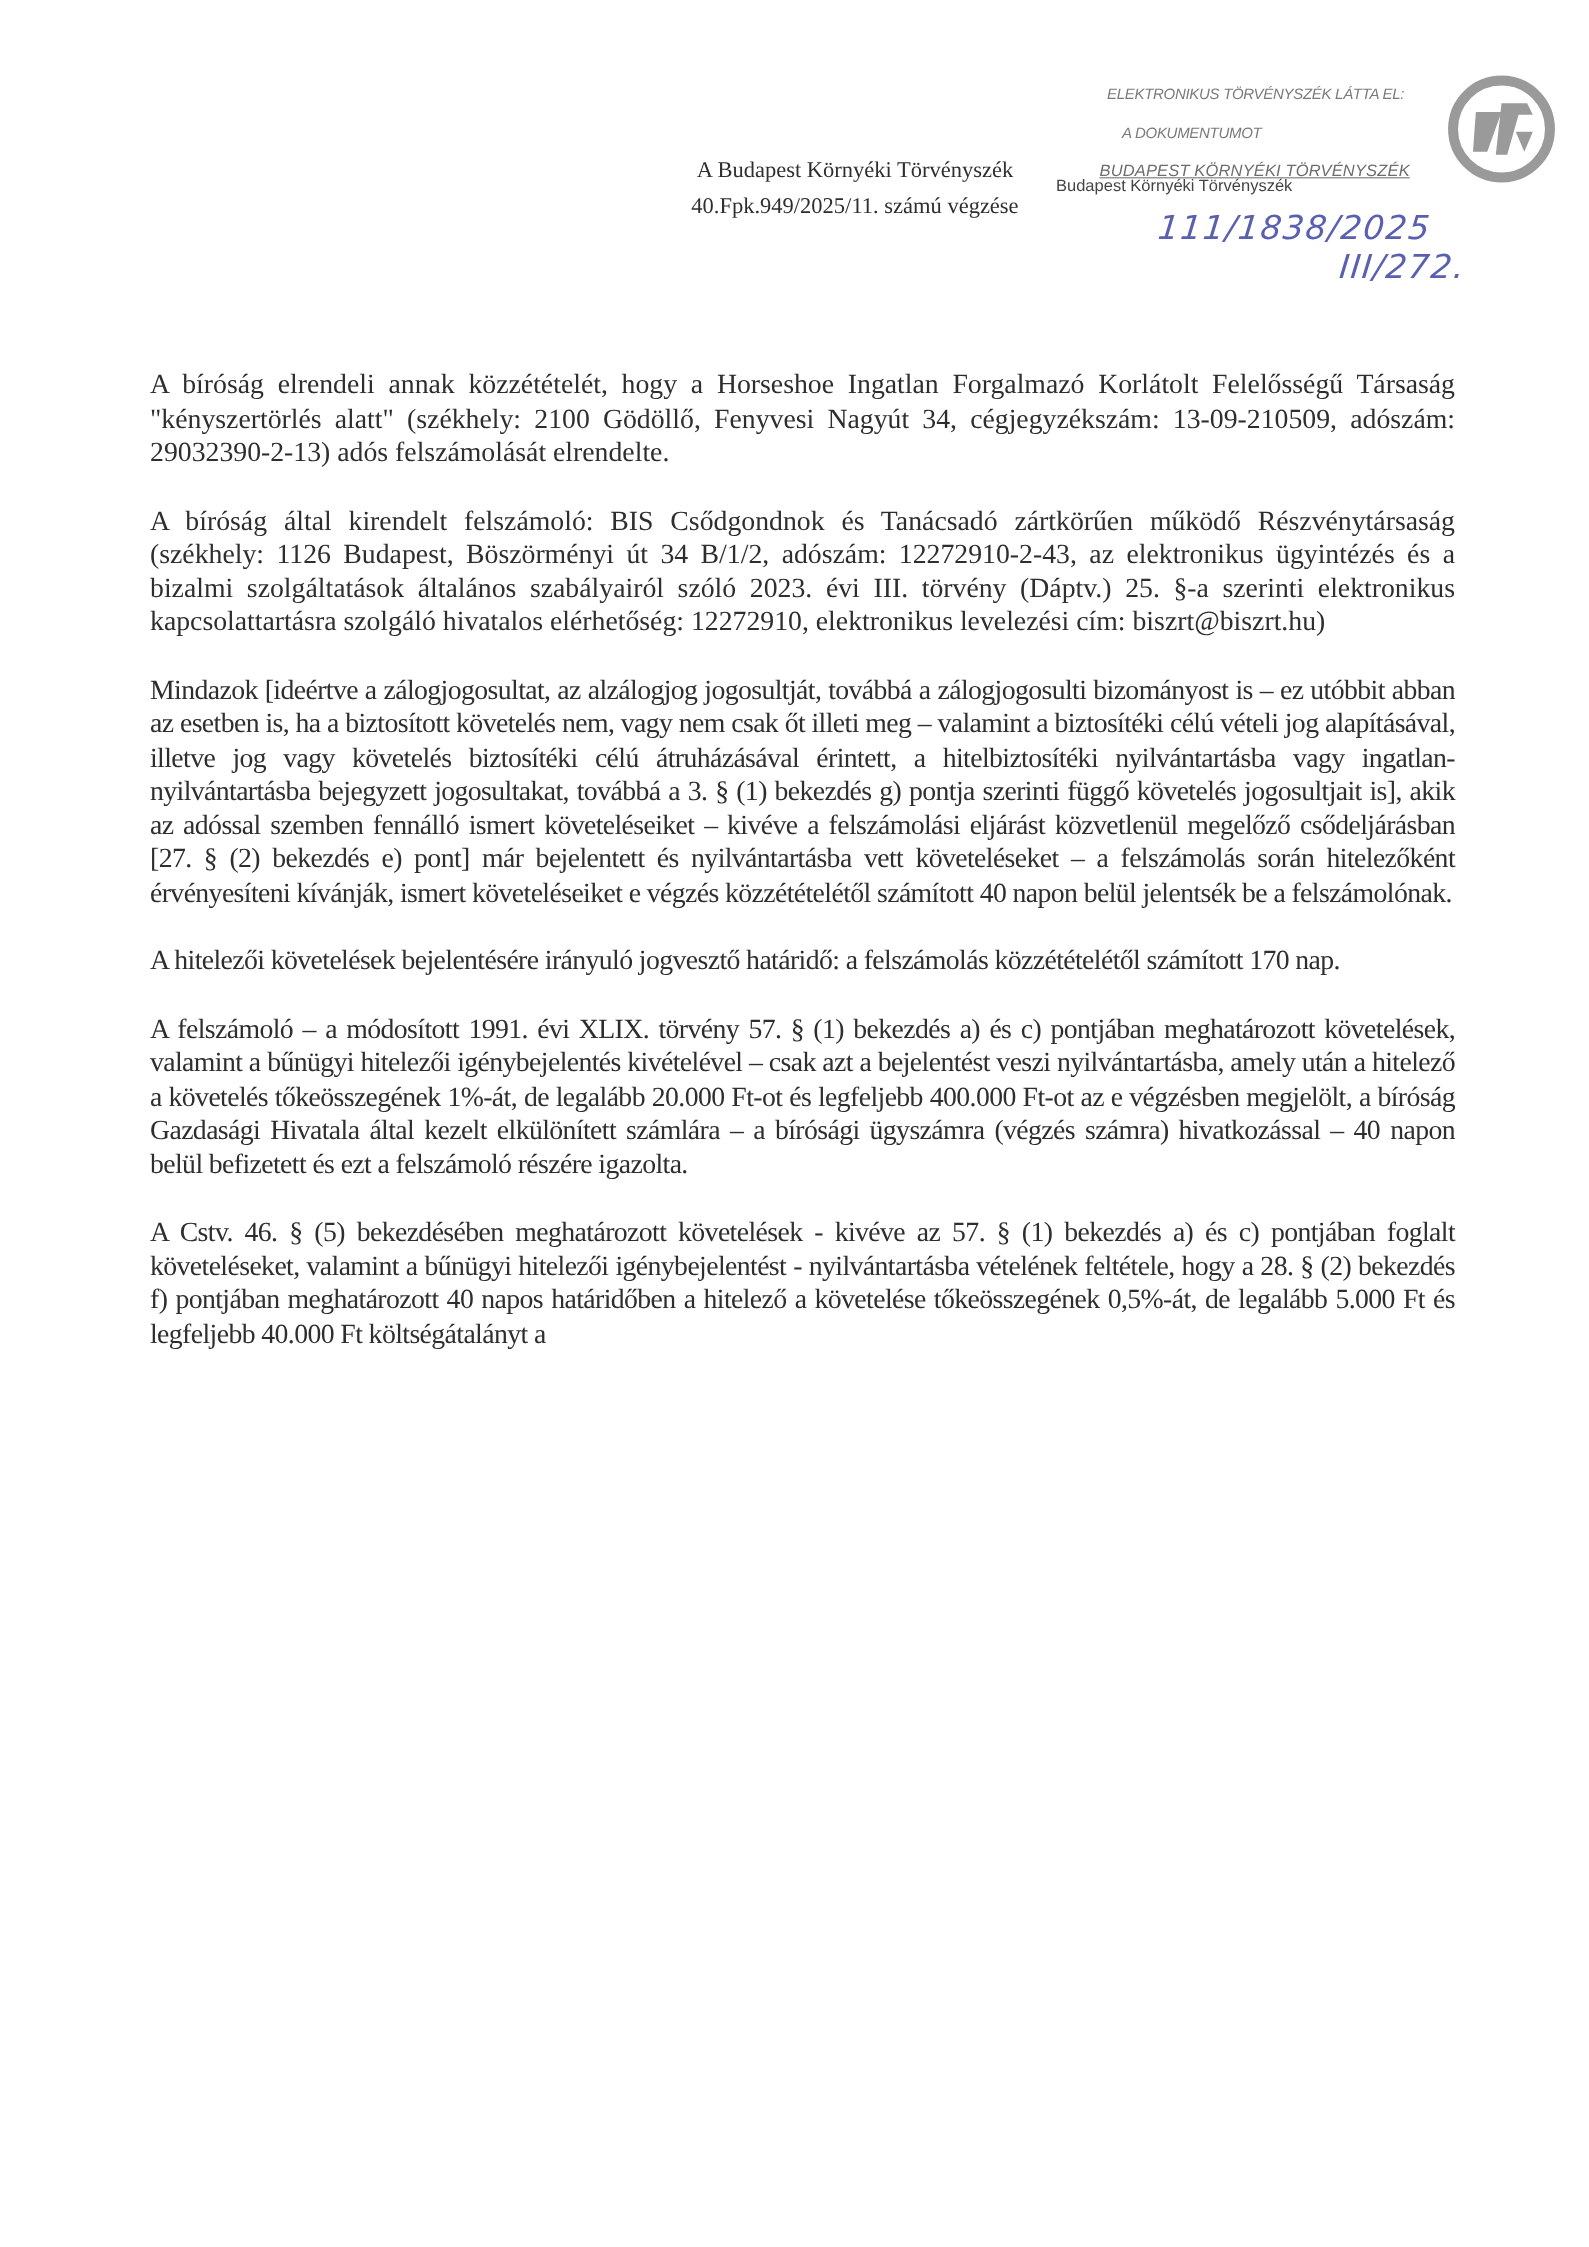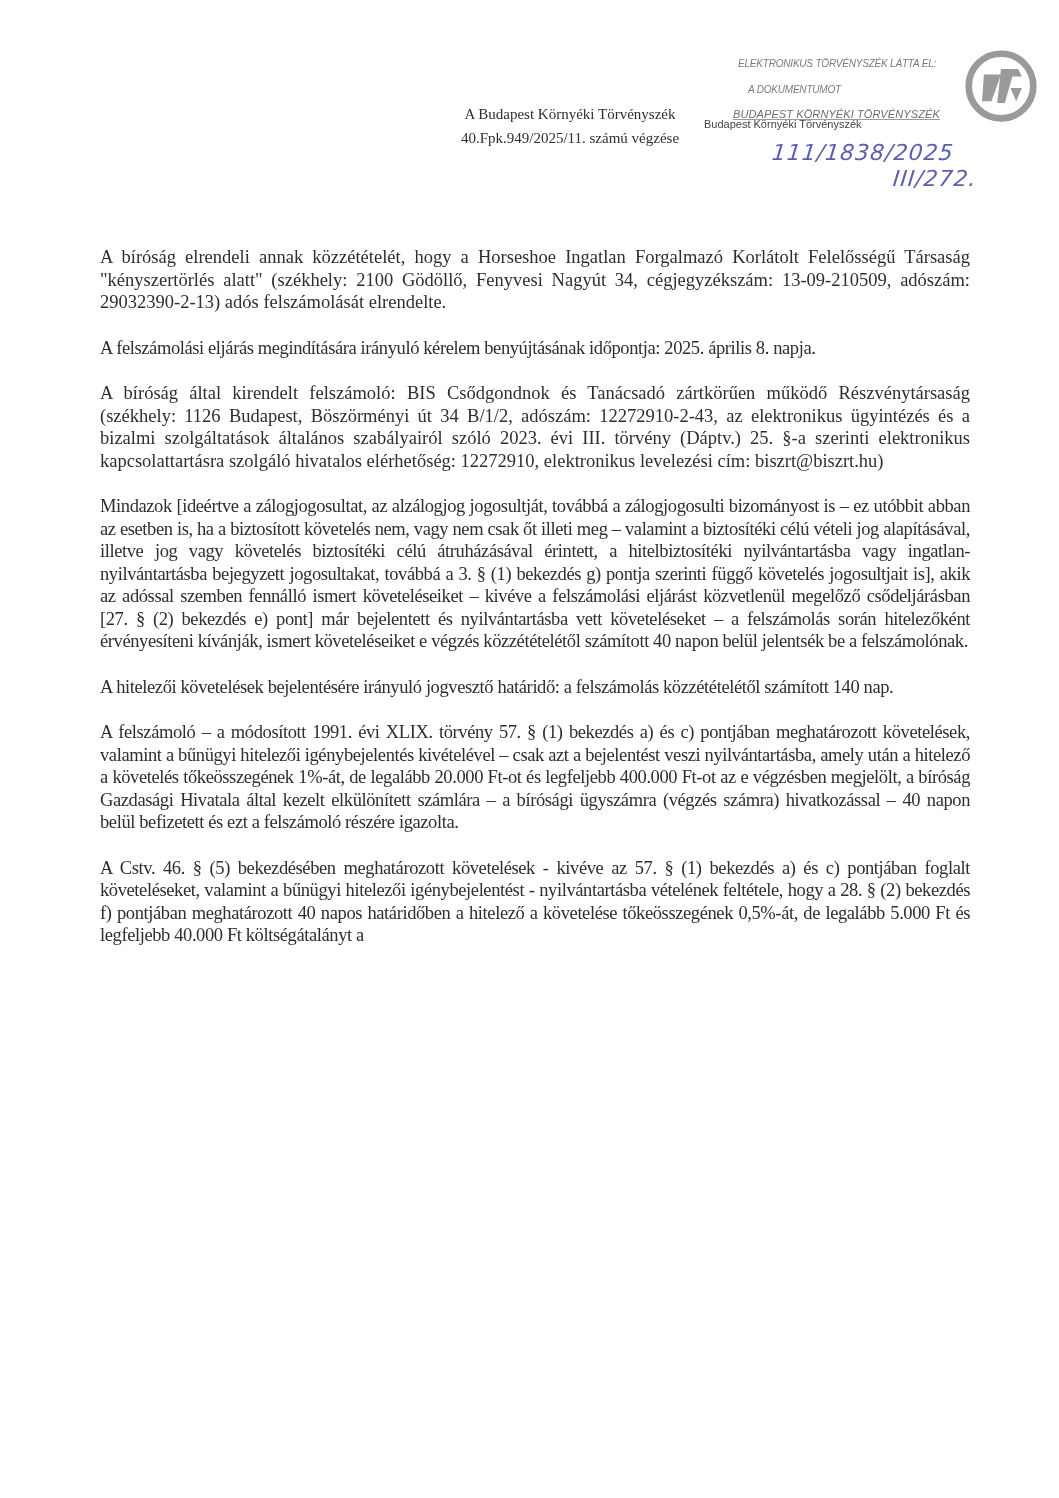--- a/index.html
+++ b/index.html
@@ -45,19 +45,18 @@
 <div class="handwritten hw1">111/1838/2025</div>
 <div class="handwritten hw2">III/272.</div>
 
 <div class="heading">
   <div>A Budapest Környéki Törvényszék</div>
   <div>40.Fpk.949/2025/11. számú végzése</div>
 </div>
 
 <div class="body">
   <p class="para">A bíróság elrendeli annak közzétételét, hogy a Horseshoe Ingatlan Forgalmazó Korlátolt Felelősségű Társaság "kényszertörlés alatt" (székhely: 2100 Gödöllő, Fenyvesi Nagyút 34, cégjegyzékszám: 13-09-210509, adószám: 29032390-2-13) adós felszámolását elrendelte.</p>
-  <p class="para condensed">A felszámolási eljárás megindítására irányuló kérelem benyújtásának időpontja: 2025. április 8. napja.</p>
   <p class="para">A bíróság által kirendelt felszámoló: BIS Csődgondnok és Tanácsadó zártkörűen működő Részvénytársaság (székhely: 1126 Budapest, Böszörményi út 34 B/1/2, adószám: 12272910-2-43, az elektronikus ügyintézés és a bizalmi szolgáltatások általános szabályairól szóló 2023. évi III. törvény (Dáptv.) 25. §-a szerinti elektronikus kapcsolattartásra szolgáló hivatalos elérhetőség: 12272910, elektronikus levelezési cím: biszrt@biszrt.hu)</p>
   <p class="para condensed">Mindazok [ideértve a zálogjogosultat, az alzálogjog jogosultját, továbbá a zálogjogosulti bizományost is – ez utóbbit abban az esetben is, ha a biztosított követelés nem, vagy nem csak őt illeti meg – valamint a biztosítéki célú vételi jog alapításával, illetve jog vagy követelés biztosítéki célú átruházásával érintett, a hitelbiztosítéki nyilvántartásba vagy ingatlan-nyilvántartásba bejegyzett jogosultakat, továbbá a 3. § (1) bekezdés g) pontja szerinti függő követelés jogosultjait is], akik az adóssal szemben fennálló ismert követeléseiket – kivéve a felszámolási eljárást közvetlenül megelőző csődeljárásban [27. § (2) bekezdés e) pont] már bejelentett és nyilvántartásba vett követeléseket – a felszámolás során hitelezőként érvényesíteni kívánják, ismert követeléseiket e végzés közzétételétől számított 40 napon belül jelentsék be a felszámolónak.</p>
-  <p class="para condensed">A hitelezői követelések bejelentésére irányuló jogvesztő határidő: a felszámolás közzétételétől számított 140 nap.</p>
+  <p class="para condensed">A hitelezői követelések bejelentésére irányuló jogvesztő határidő: a felszámolás közzétételétől számított 170 nap.</p>
   <p class="para condensed">A felszámoló – a módosított 1991. évi XLIX. törvény 57. § (1) bekezdés a) és c) pontjában meghatározott követelések, valamint a bűnügyi hitelezői igénybejelentés kivételével – csak azt a bejelentést veszi nyilvántartásba, amely után a hitelező a követelés tőkeösszegének 1%-át, de legalább 20.000 Ft-ot és legfeljebb 400.000 Ft-ot az e végzésben megjelölt, a bíróság Gazdasági Hivatala által kezelt elkülönített számlára – a bírósági ügyszámra (végzés számra) hivatkozással – 40 napon belül befizetett és ezt a felszámoló részére igazolta.</p>
   <p class="para condensed">A Cstv. 46. § (5) bekezdésében meghatározott követelések - kivéve az 57. § (1) bekezdés a) és c) pontjában foglalt követeléseket, valamint a bűnügyi hitelezői igénybejelentést - nyilvántartásba vételének feltétele, hogy a 28. § (2) bekezdés f) pontjában meghatározott 40 napos határidőben a hitelező a követelése tőkeösszegének 0,5%-át, de legalább 5.000 Ft és legfeljebb 40.000 Ft költségátalányt a</p>
 </div>
 
 </body></html>

